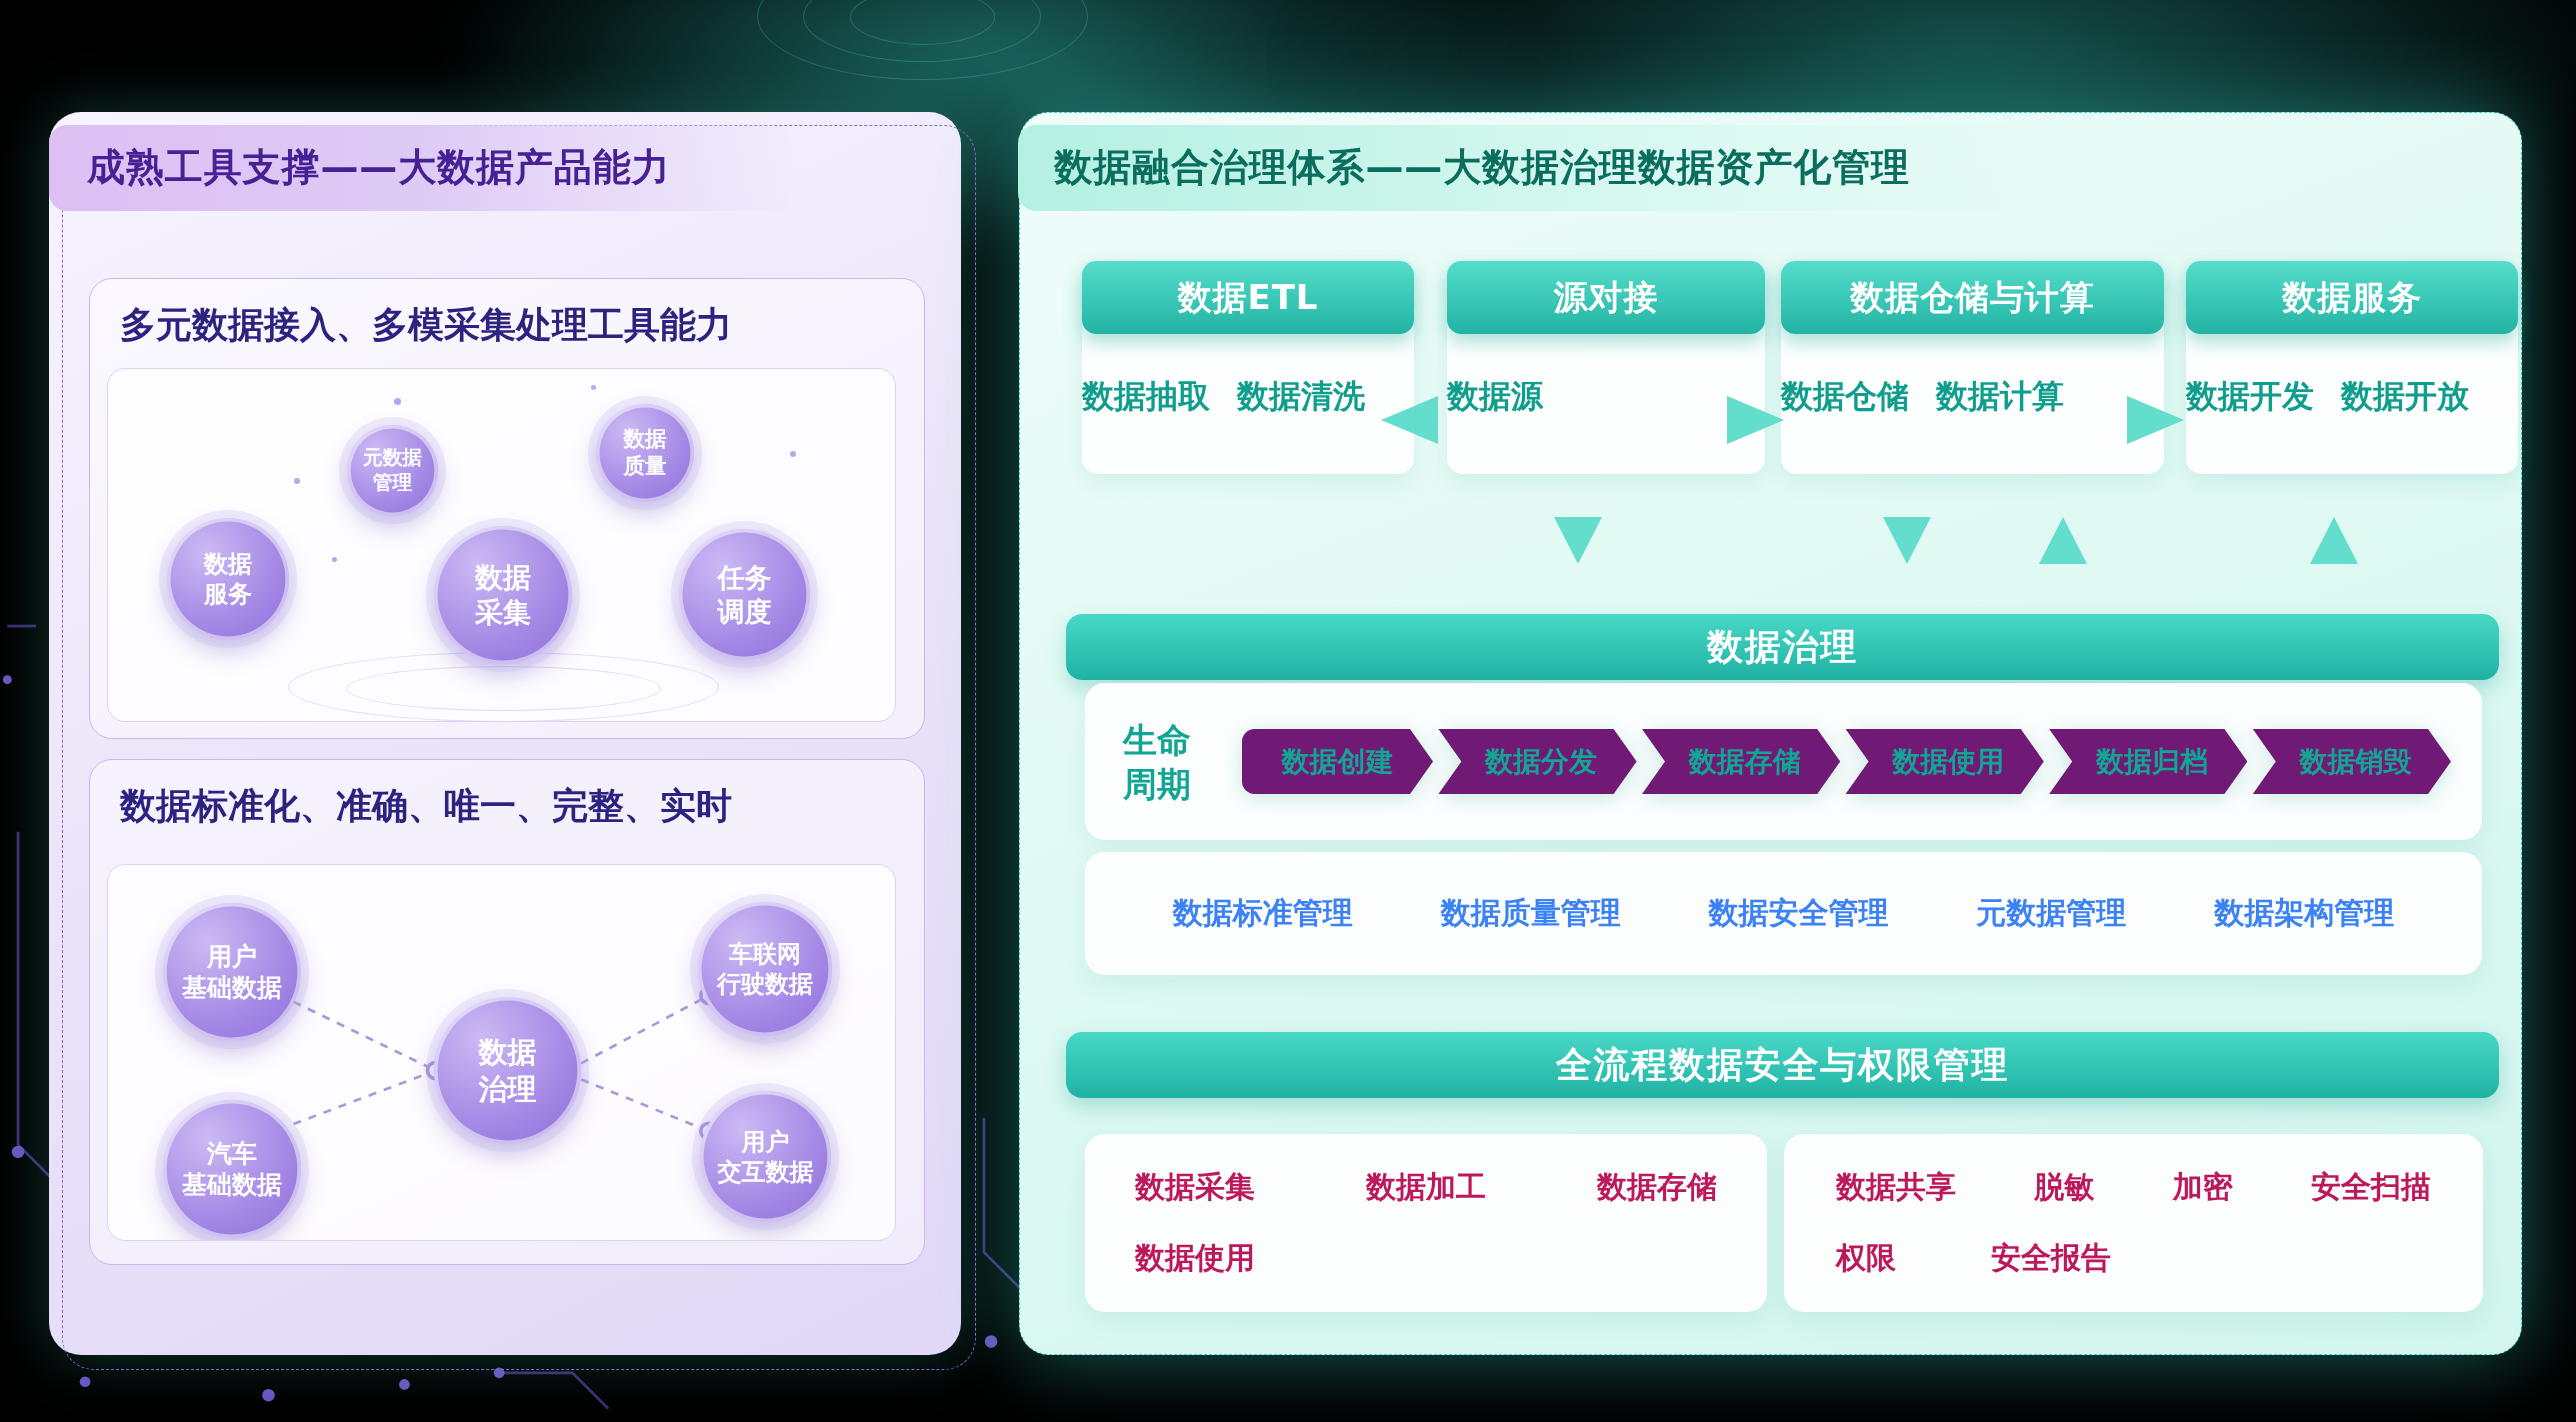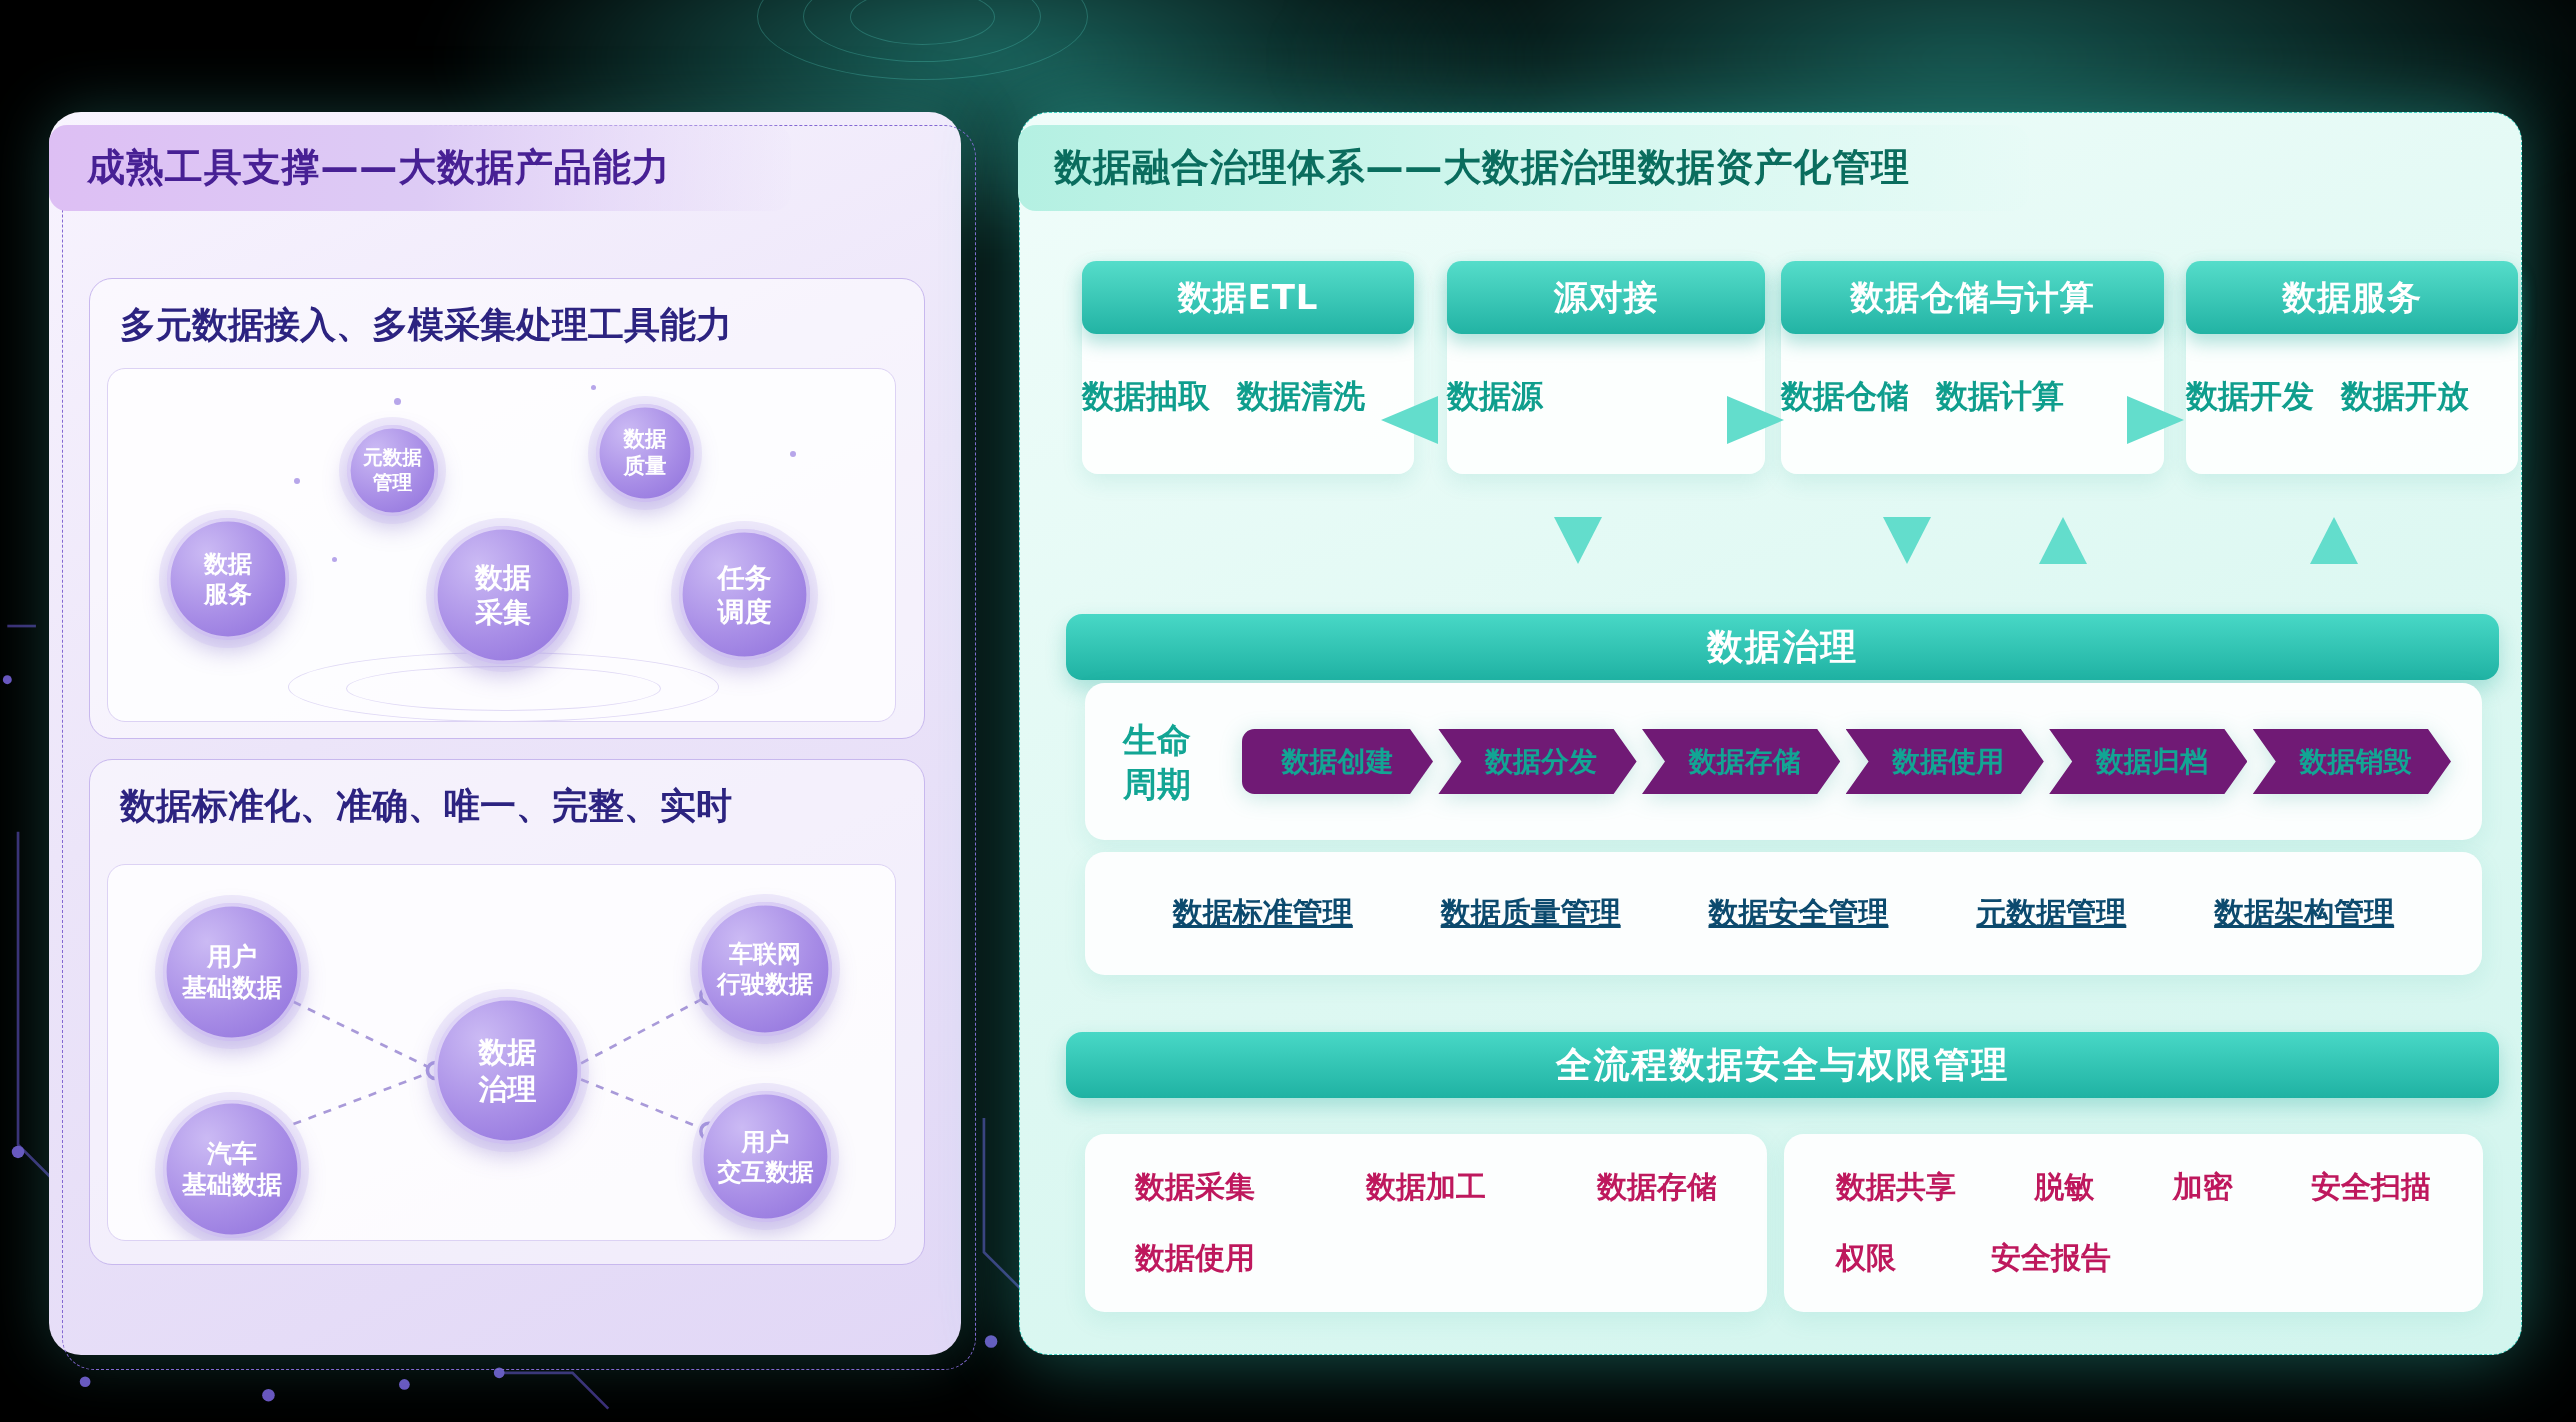--- a/index.html
+++ b/index.html
@@ -104,21 +104,21 @@
   .lc-label span{display:block;}
   .lc-steps{position:absolute;left:157px;top:46px;width:1209px;height:65px;display:flex;gap:5.4px;
     filter:drop-shadow(0 4.5px 10.7px rgba(25,150,135,.22));}
   .lc-step{flex:1;background:#701a75;display:flex;align-items:center;justify-content:center;
     font-size:28px;font-weight:bold;color:#12a594;
     clip-path:polygon(0 0,calc(100% - 23px) 0,100% 50%,calc(100% - 23px) 100%,0 100%,23px 50%);
     padding-left:7.2px;box-sizing:border-box;}
   .lc-step.first{clip-path:polygon(0 0,calc(100% - 23px) 0,100% 50%,calc(100% - 23px) 100%,0 100%);
     border-radius:12.5px 0 0 12.5px;padding-left:0;}
   .mg-card{left:65px;top:739px;width:1397px;height:123px;display:flex;align-items:center;justify-content:space-evenly;}
-  .mg-item{font-size:30px;font-weight:bold;color:#0c4a6e;text-decoration:underline;}
+  .mg-item{font-size:30px;font-weight:bold;color:#3b82f6;}
   .sec-card{display:flex;flex-direction:column;justify-content:center;gap:30px;box-sizing:border-box;}
   .sec-card-left{left:65px;top:1021px;width:682px;height:178px;padding:0 50px;}
   .sec-card-right{left:764px;top:1021px;width:699px;height:178px;padding:0 52px;}
   .sec-row{display:flex;justify-content:space-between;align-items:center;}
   .sec-row2{display:flex;gap:95px;align-items:center;}
   .sec-item{font-size:30px;font-weight:bold;color:#be185d;}
 </style>
 </head>
 <body>
 

